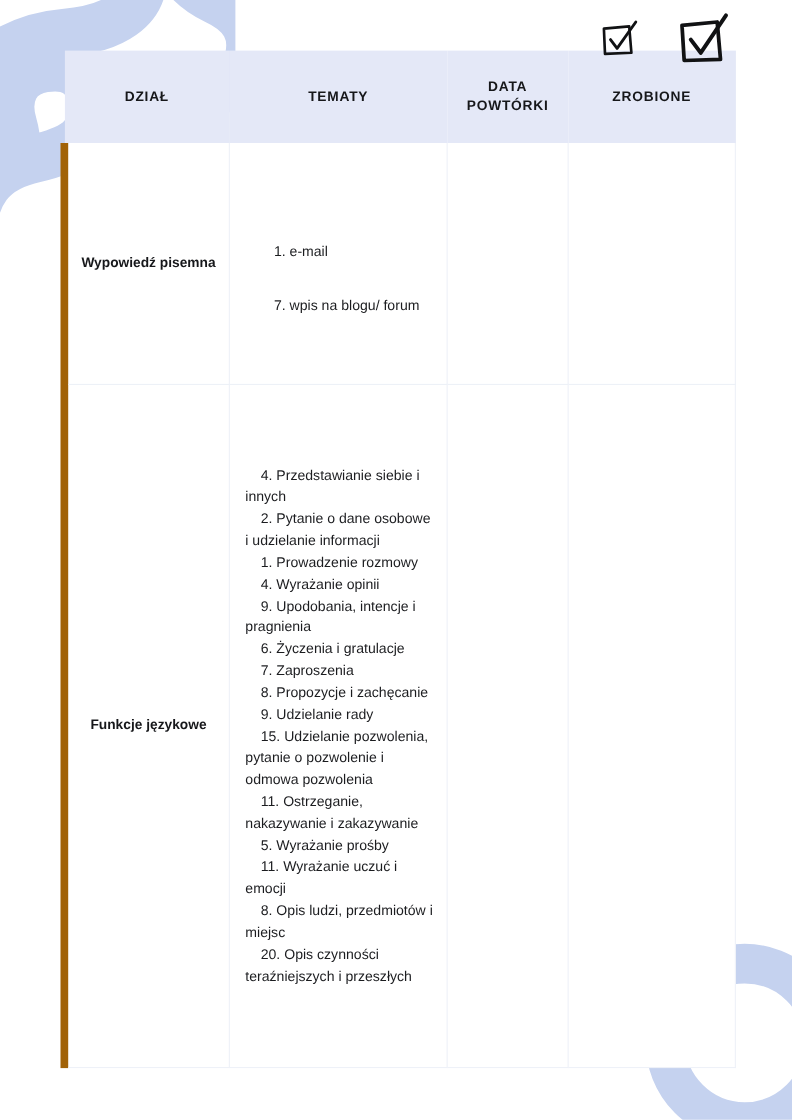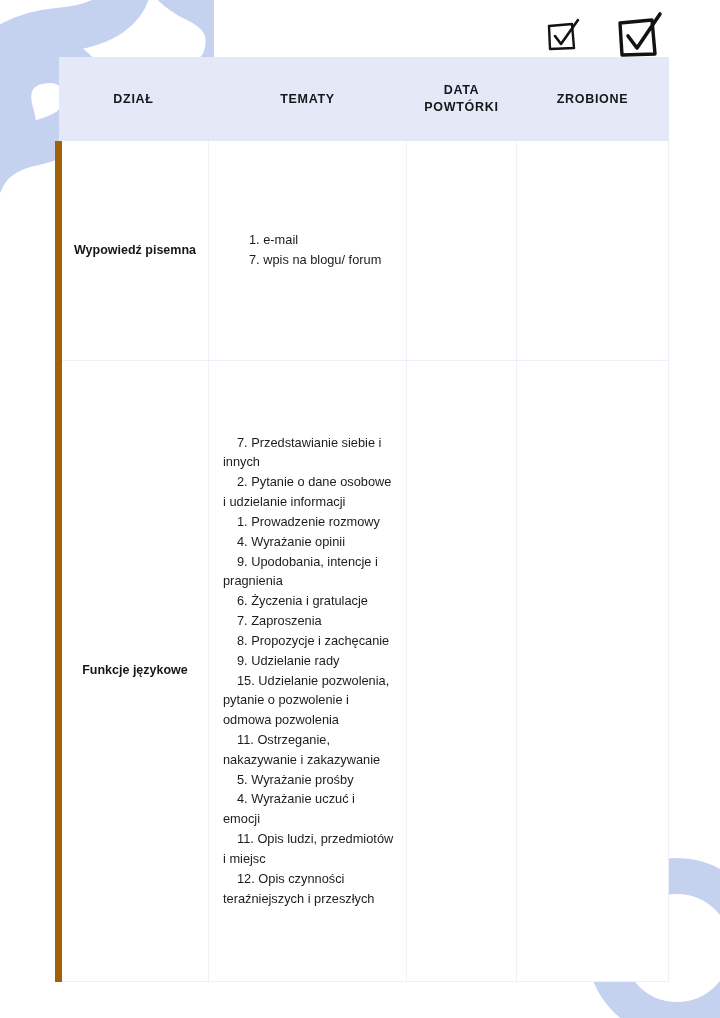--- a/index.html
+++ b/index.html
@@ -49,21 +49,21 @@
     position: absolute;
     display: block;
   }
   .chk-small { left: 544px; top: 8px; }
   .chk-large { left: 614px; top: 2px; }
 
   
   .sheet {
     position: absolute;
     left: 55px;
-    top: 57px;
+    top: 46px;
     width: 610px;
     z-index: 2;
   }
   table.planner {
     border-collapse: collapse;
     width: 610px;
     table-layout: fixed;
   }
   table.planner col.c-dzial   { width: 150px; }
   table.planner col.c-tematy  { width: 198px; }
@@ -120,20 +120,21 @@
   .topic-list .ti {
     text-indent: 14px;
     margin: 0;
   }
   .row-short .topic-list {
     text-align: left;
     padding-left: 26px;
   }
   .row-short .topic-list .ti {
     text-indent: 0;
+    margin-top: 29px;
   }
 
   .blank-cell { }
 </style>
 </head>
 <body>
 
 <div class="decor-layer">
   <svg class="decor-svg squiggle-tl" width="260" height="300" viewBox="0 0 260 300">
     <path d="M18 300 C 18 232, 42 214, 78 206 C 112 198, 130 188, 130 160
@@ -190,35 +191,35 @@
             <div class="ti">7. wpis na blogu/ forum</div>
           </div>
         </td>
         <td class="blank-cell"></td>
         <td class="blank-cell"></td>
       </tr>
       <tr style="height:621px;">
         <td class="cat-label">Funkcje językowe</td>
         <td class="topic-cell">
           <div class="topic-list">
-            <div class="ti">7. Przedstawianie siebie i innych</div>
+            <div class="ti">4. Przedstawianie siebie i innych</div>
             <div class="ti">2. Pytanie o dane osobowe i udzielanie informacji</div>
             <div class="ti">1. Prowadzenie rozmowy</div>
             <div class="ti">4. Wyrażanie opinii</div>
             <div class="ti">9. Upodobania, intencje i pragnienia</div>
             <div class="ti">6. Życzenia i gratulacje</div>
             <div class="ti">7. Zaproszenia</div>
             <div class="ti">8. Propozycje i zachęcanie</div>
             <div class="ti">9. Udzielanie rady</div>
             <div class="ti">15. Udzielanie pozwolenia, pytanie o pozwolenie i odmowa pozwolenia</div>
             <div class="ti">11. Ostrzeganie, nakazywanie i zakazywanie</div>
             <div class="ti">5. Wyrażanie prośby</div>
-            <div class="ti">4. Wyrażanie uczuć i emocji</div>
-            <div class="ti">11. Opis ludzi, przedmiotów i miejsc</div>
-            <div class="ti">12. Opis czynności teraźniejszych i przeszłych</div>
+            <div class="ti">11. Wyrażanie uczuć i emocji</div>
+            <div class="ti">8. Opis ludzi, przedmiotów i miejsc</div>
+            <div class="ti">20. Opis czynności teraźniejszych i przeszłych</div>
           </div>
         </td>
         <td class="blank-cell"></td>
         <td class="blank-cell"></td>
       </tr>
     </tbody>
   </table>
 </div>
 
 </body></html>

